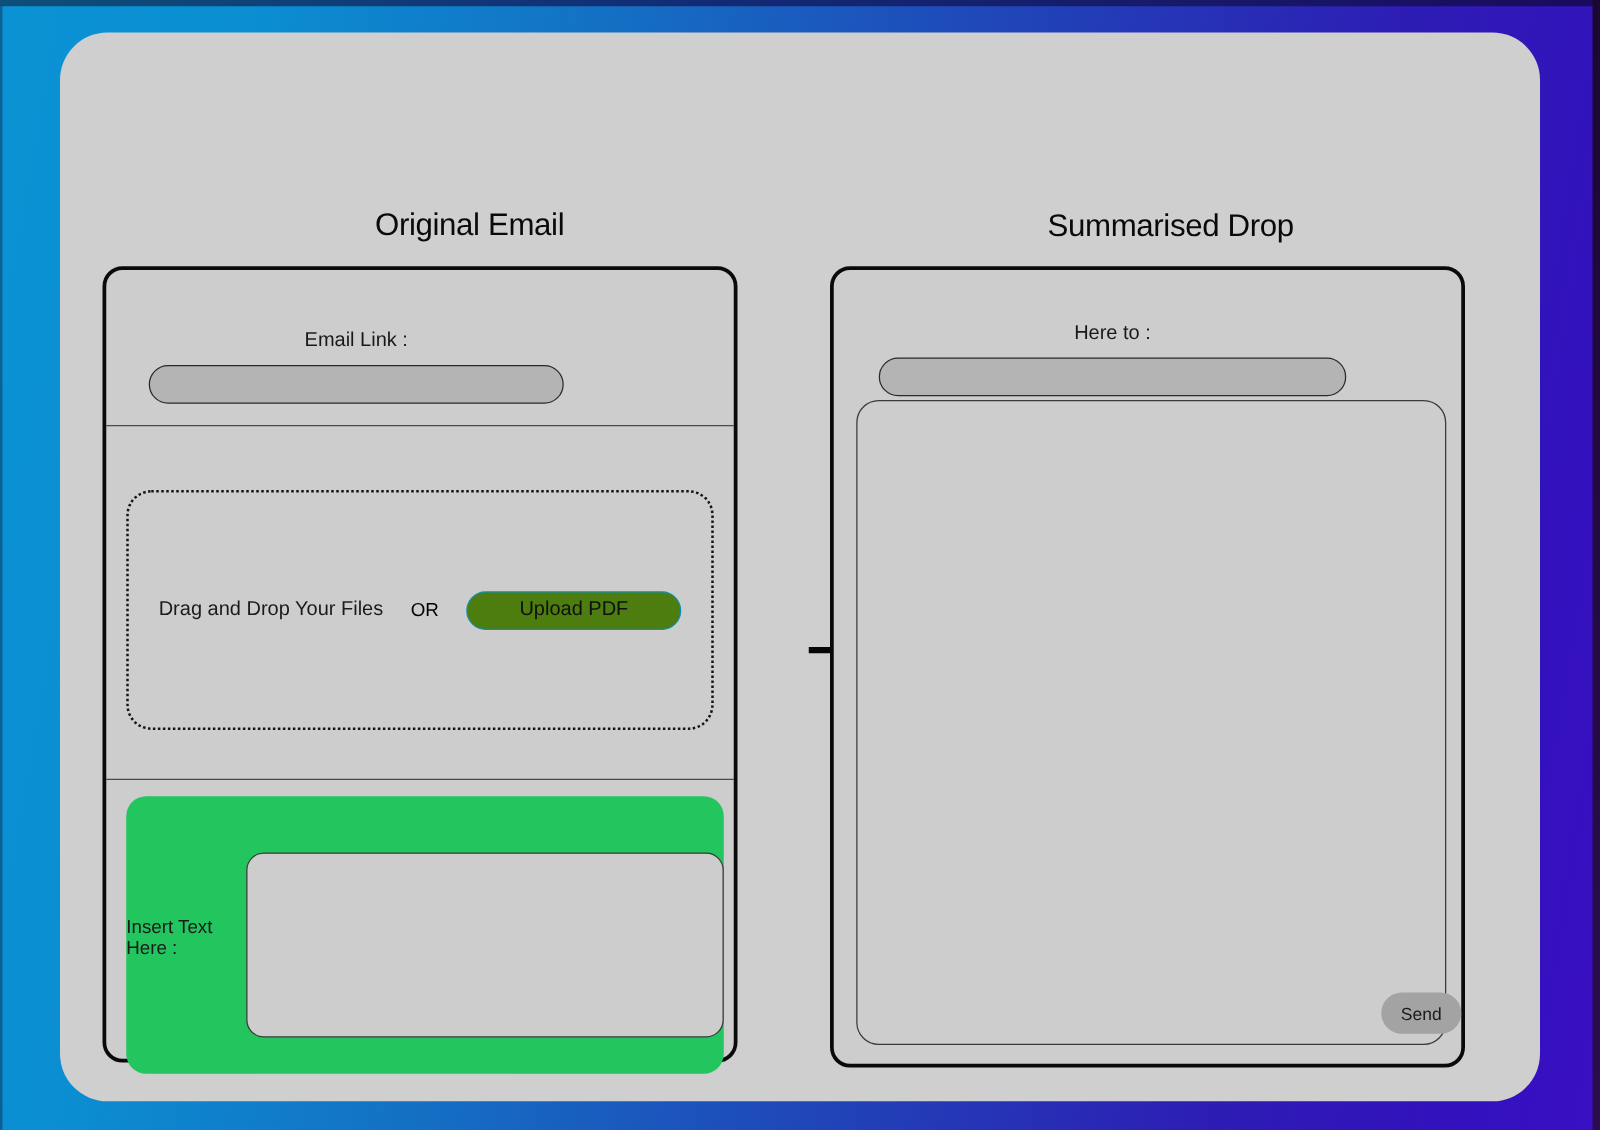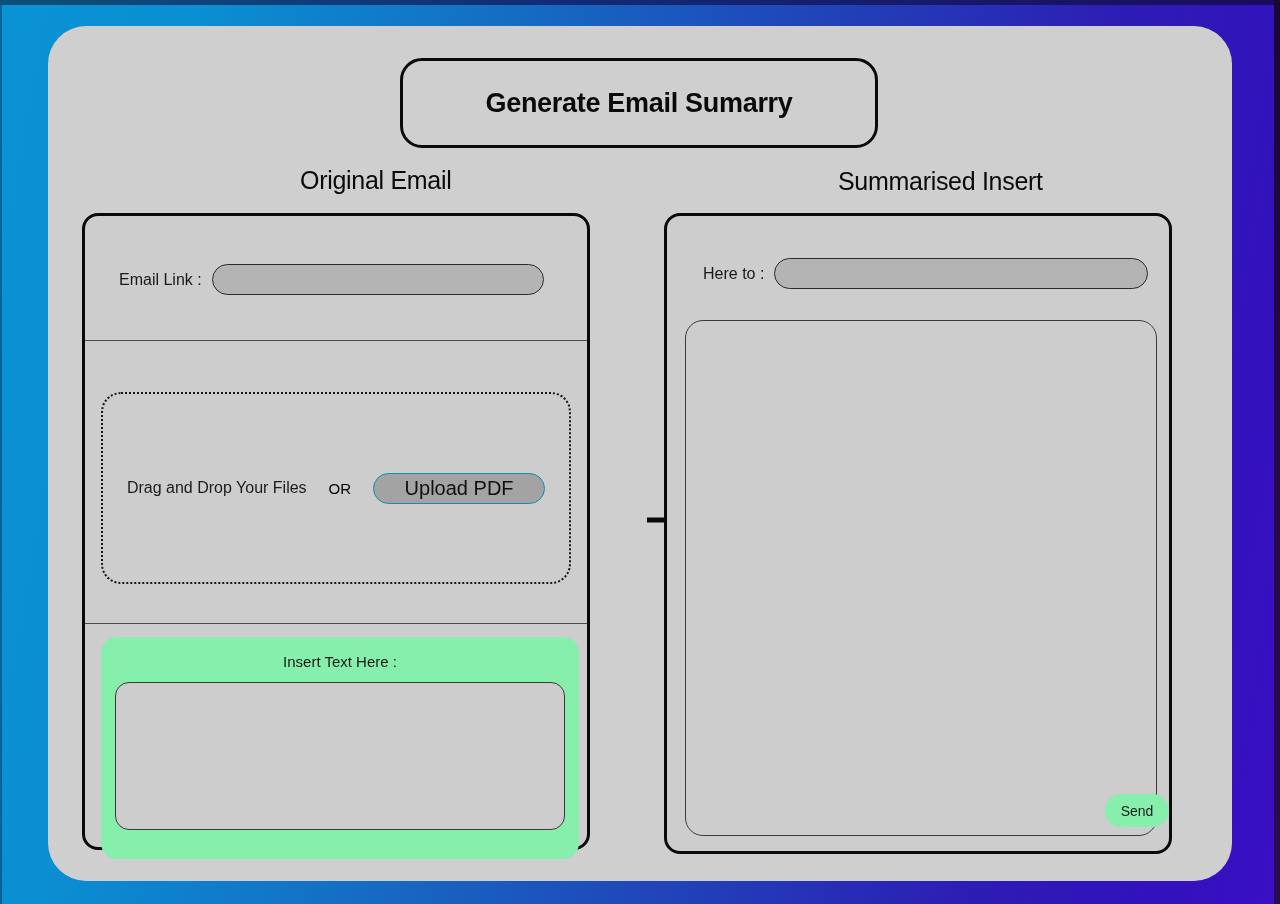--- a/index.html
+++ b/index.html
@@ -117,20 +117,21 @@
     width: 508px;
     height: 641px;
   }
 
   
   .field-row {
     position: absolute;
     display: flex;
     align-items: center;
     gap: 10px;
+    flex-direction: column;
   }
   .row-email-link { left: 34px; top: 48px; }
   .row-send-to    { left: 36px; top: 42px; }
 
   .field-label {
     font-size: 16px;
     color: #191919;
     white-space: nowrap;
   }
   .pill-input {
@@ -178,43 +179,42 @@
     font-size: 16px;
     color: #1b1b1b;
   }
   .dropzone-or {
     font-size: 15px;
     color: #000000;
   }
   .upload-button {
     width: 172px;
     height: 31px;
-    background: #a3a3a3;
+    background: #4d7c0f;
     border: 1.5px solid #0d8fae;
     border-radius: 24px;
     display: flex;
     align-items: center;
     justify-content: center;
-    font-size: 20px;
+    font-size: 16px;
     color: #101010;
     cursor: pointer;
     font-family: "Liberation Sans", sans-serif;
   }
 
   
   .insert-block {
     position: absolute;
     left: 16px;
     top: 421px;
     width: 478px;
     height: 222px;
-    background: #86efac;
+    background: #22c55e;
     border-radius: 16px;
     display: flex;
-    flex-direction: column;
     align-items: center;
     padding-top: 16px;
   }
   .insert-label {
     font-size: 15px;
     color: #1a1a1a;
     margin-bottom: 12px;
   }
   .insert-textarea {
     width: 450px;
@@ -250,21 +250,21 @@
     color: #161616;
     padding: 14px 16px;
     font-family: "Liberation Sans", sans-serif;
   }
   .send-button {
     position: absolute;
     right: -12px;
     bottom: 9px;
     width: 64px;
     height: 33px;
-    background: #86efac;
+    background: #a3a3a3;
     border: none;
     border-radius: 17px;
     font-size: 14px;
     color: #1b1b1b;
     cursor: pointer;
     display: flex;
     align-items: center;
     justify-content: center;
     font-family: "Liberation Sans", sans-serif;
   }
@@ -284,26 +284,23 @@
 </head>
 <body>
 
 <div class="edge-left"></div>
 <div class="edge-top"></div>
 <div class="edge-right"></div>
 
 <div class="app-card">
 
 
-  <div class="title-box">
-    <span class="title-text">Generate Email Sumarry</span>
-  </div>
 
   <div class="section-heading heading-left">Original Email</div>
-  <div class="section-heading heading-right">Summarised Insert</div>
+  <div class="section-heading heading-right">Summarised Drop</div>
 
   <div class="panel panel-left">
 
     <div class="field-row row-email-link">
       <span class="field-label">Email Link :</span>
       <input class="pill-input input-email-link" type="text" placeholder="" style="">
     </div>
 
     <div class="divider divider-1"></div>
 

